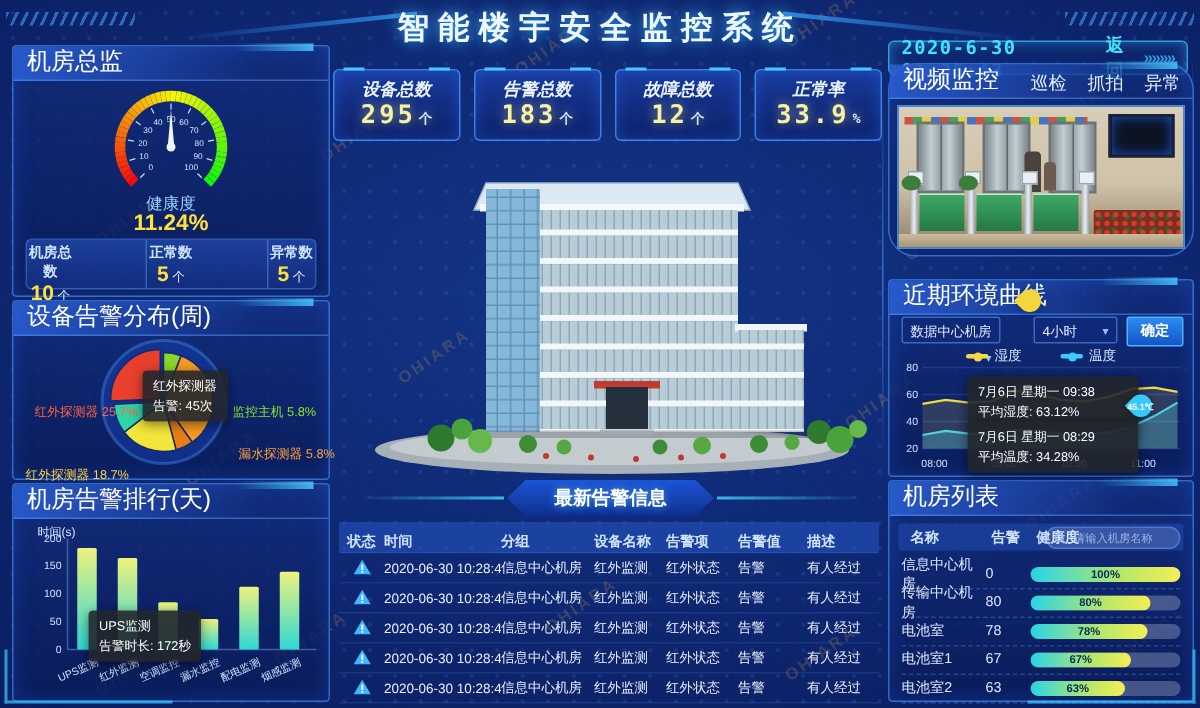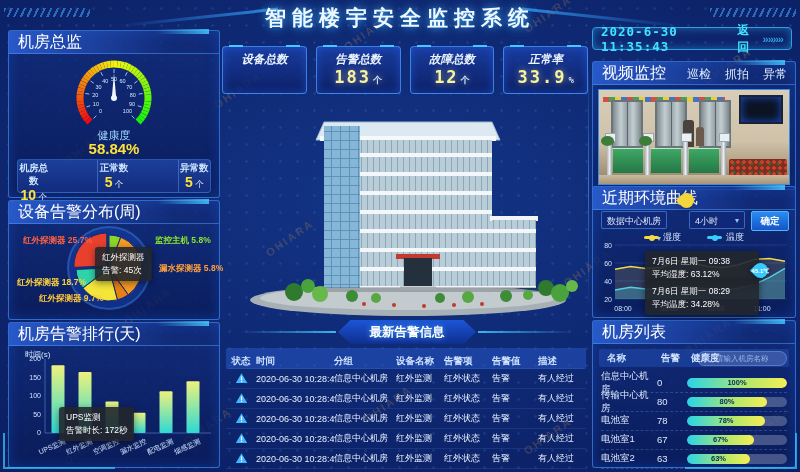--- a/index.html
+++ b/index.html
@@ -52,21 +52,21 @@
   #gauge-label{position:absolute;left:0;width:100%;top:97px;text-align:center;font-size:11px;color:#9fd4ff;}
   #gauge-value{position:absolute;left:0;width:100%;top:109px;text-align:center;font-size:15px;font-weight:bold;color:#ffe13a;}
   #metrics{position:absolute;left:8px;right:8px;top:128px;height:32px;display:flex;border-radius:4px;
     background:linear-gradient(180deg,rgba(42,90,200,.55),rgba(25,55,150,.55));border:1px solid rgba(90,160,255,.35);gap:48px;}
   .metric{flex:1;text-align:center;padding-top:2px;}
   .metric+.metric{border-left:1px solid rgba(110,170,255,.4);}
   .m-label{font-size:9.5px;font-weight:bold;color:#cfe4ff;}
   .m-val{font-size:14px;font-weight:bold;color:#ffe13a;line-height:15px;}
   .m-unit{font-size:8.5px;color:#e8f1ff;font-weight:normal;}
   
-  .plabel{position:absolute;font-size:8.5px;font-weight:bold;white-space:nowrap;}
+  .plabel{position:absolute;font-size:8.5px;font-weight:normal;white-space:nowrap;margin-top:34px;}
   .tip{position:absolute;background:rgba(34,38,44,.90);border-radius:3px;color:#fff;
     padding:4px 7px;font-size:8.5px;line-height:1.55;box-shadow:0 2px 7px rgba(0,0,0,.45);white-space:nowrap;z-index:5;}
   
   #bar-ylabel{position:absolute;left:16px;top:26px;font-size:8px;color:#cfe4ff;}
   
   .sel{position:absolute;height:18px;line-height:18px;background:rgba(16,40,120,.9);border:1px solid rgba(90,160,255,.55);
     border-radius:2px;font-size:9px;color:#dfeaff;padding:0 5px;box-sizing:border-box;cursor:pointer;}
   .sel .chev{float:right;color:#8fc2ff;font-size:8px;}
   #env-confirm{position:absolute;height:18px;line-height:18px;border-radius:2px;font-size:9.5px;font-weight:bold;text-align:center;
     color:#fff;background:linear-gradient(180deg,#2a8cf0,#1455c8);border:1px solid #4fb4ff;cursor:pointer;}
@@ -168,20 +168,21 @@
 
   <div id="datebar">
     <span id="datetime">2020-6-30 11:35:43</span>
     <span id="back">返回</span>
     <span id="backarrows">»»»»</span>
   </div>
 
   <div id="stat-row">
       <div class="statbox">
         <div class="stat-label">设备总数</div>
+        <div class="stat-num">295<span class="stat-unit">个</span></div>
       </div>
       <div class="statbox">
         <div class="stat-label">告警总数</div>
         <div class="stat-num">183<span class="stat-unit">个</span></div>
       </div>
       <div class="statbox">
         <div class="stat-label">故障总数</div>
         <div class="stat-num">12<span class="stat-unit">个</span></div>
       </div>
       <div class="statbox">
@@ -307,21 +308,21 @@
           <line x1="98.642961877259" y1="39.46340051383331" x2="94.69220851487844" y2="40.08913837399423" stroke="#bfe3ff" stroke-width="0.8"></line>
           <text x="88.76607847130762" y="43.02774516423561" text-anchor="middle" font-size="5.5" fill="#cfe8ff">80</text>
           <line x1="97.58063897255946" y1="52.961492836873475" x2="93.77641290737884" y2="51.72542485937368" stroke="#bfe3ff" stroke-width="0.8"></line>
           <text x="88.07007380960792" y="51.871322893124" text-anchor="middle" font-size="5.5" fill="#cfe8ff">90</text>
           <line x1="90.50609665440987" y1="64.50609665440987" x2="87.67766952966369" y2="61.67766952966369" stroke="#bfe3ff" stroke-width="0.8"></line>
           <text x="83.4350288425444" y="59.4350288425444" text-anchor="middle" font-size="5.5" fill="#cfe8ff">100</text>
           <polygon points="70,19 67.8,44 72.2,44" fill="#eef6ff"></polygon>
           <circle cx="70" cy="44" r="3" fill="#eef6ff"></circle>
         </svg></div>
     <div id="gauge-label">健康度</div>
-    <div id="gauge-value">58.84%</div>
+    <div id="gauge-value">11.24%</div>
     <div id="metrics">
         <div class="metric">
           <div class="m-label">机房总数</div>
           <div class="m-val">10<span class="m-unit"> 个</span></div>
         </div>
         <div class="metric">
           <div class="m-label">正常数</div>
           <div class="m-val">5<span class="m-unit"> 个</span></div>
         </div>
         <div class="metric">
@@ -466,21 +467,21 @@
           <div class="al-c c1">2020-06-30 10:28:48</div>
           <div class="al-c c2">信息中心机房</div>
           <div class="al-c c3">红外监测</div>
           <div class="al-c c4">红外状态</div>
           <div class="al-c c5">告警</div>
           <div class="al-c c6">有人经过</div>
         </div>
       </div>
   </div>
 
-  <div class="panel" id="p-video" style="left:592px;top:61px;width:202px;height:127px;">
+  <div class="panel" id="p-video" style="left:592px;top:42px;width:202px;height:127px;border-radius:18px;">
     <div class="ptitle">视频监控</div>
     <div id="video-tabs">
         <div class="vtab">巡检</div>
         <div class="vtab">抓拍</div>
         <div class="vtab">异常</div>
       </div>
     <div id="photo">
       <div id="bunting"></div>
       <div class="elev" style="left:12px;"></div>
       <div class="elev" style="left:56px;"></div>

